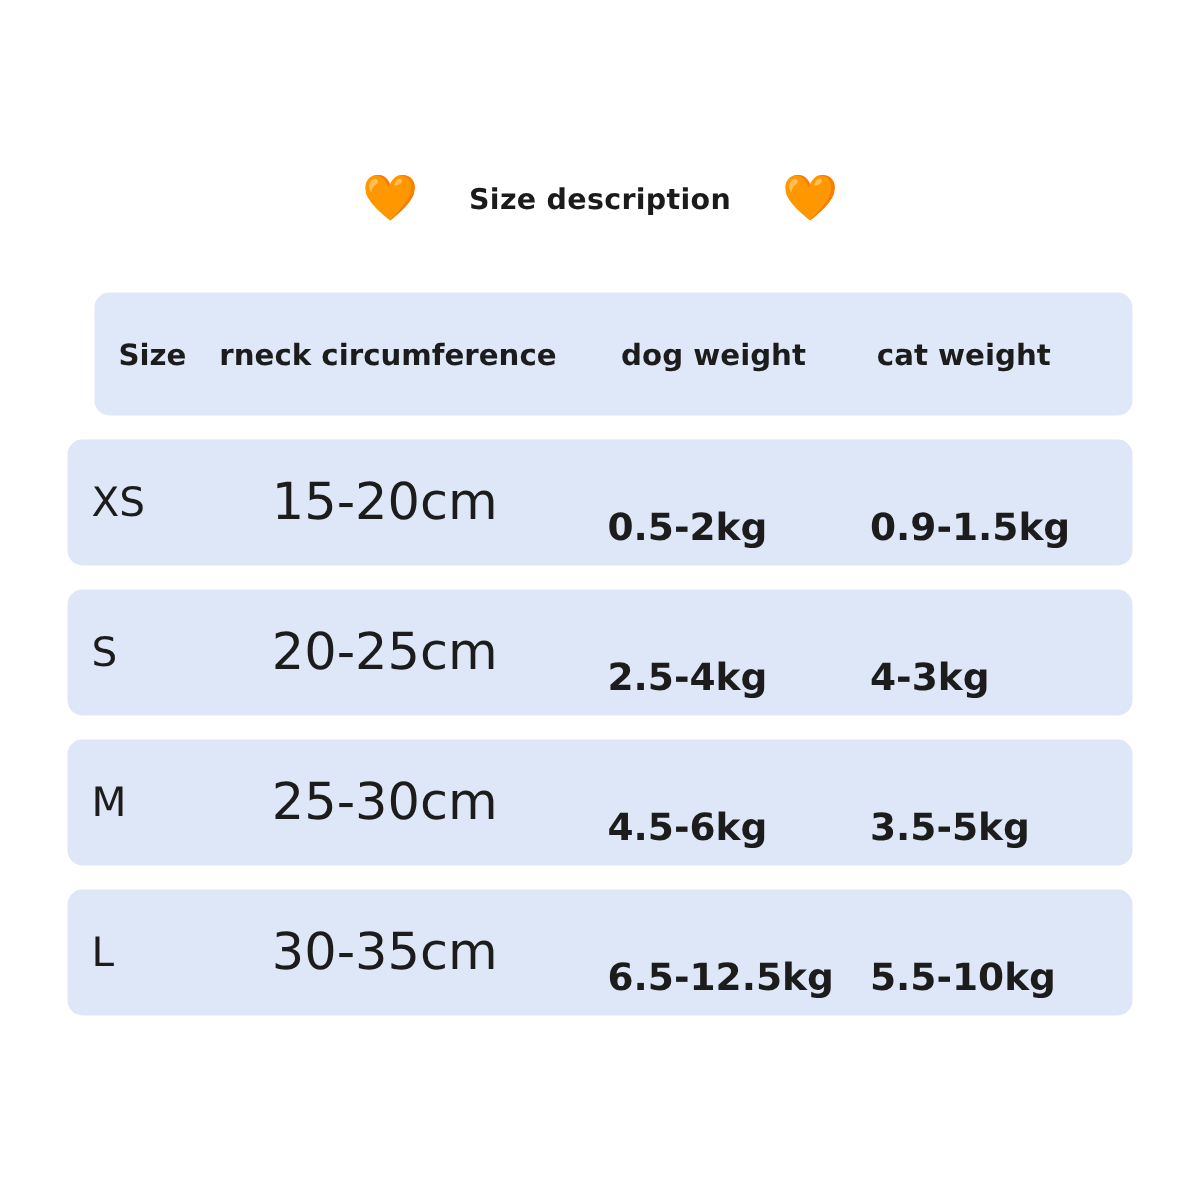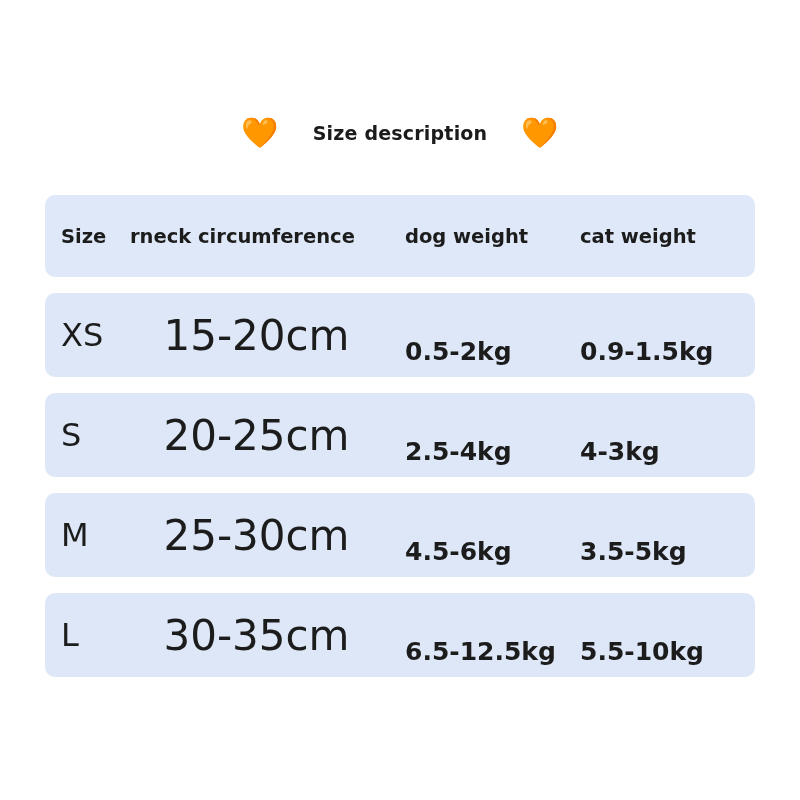--- a/index.html
+++ b/index.html
@@ -47,20 +47,21 @@
   .row {
     background: #dde7f7;
     border-radius: 10px;
     display: flex;
     align-items: center;
     box-sizing: border-box;
   }
   .row.header {
     height: 82px;
     background: #dfe8f8;
+    margin-left: 18px;
   }
   .row.body {
     height: 84px;
     background: #dde7f7;
   }
   .cell {
     box-sizing: border-box;
     display: flex;
     align-items: center;
     color: #1c1c1c;
@@ -74,25 +75,25 @@
     font-size: 19.5px;
     font-weight: bold;
   }
   .row.header .c-neck,
   .row.header .c-cat,
   .row.header .c-dog {
     justify-content: flex-start;
   }
 
   .row.body .c-size {
-    font-size: 32px;
+    font-size: 27px;
     font-weight: 500;
   }
   .row.body .c-neck {
-    font-size: 42px;
+    font-size: 34px;
     font-weight: 500;
     justify-content: center;
     padding-right: 22px;
   }
   .row.body .c-cat,
   .row.body .c-dog {
     font-size: 25px;
     font-weight: bold;
     margin-top: 32px;
   }

